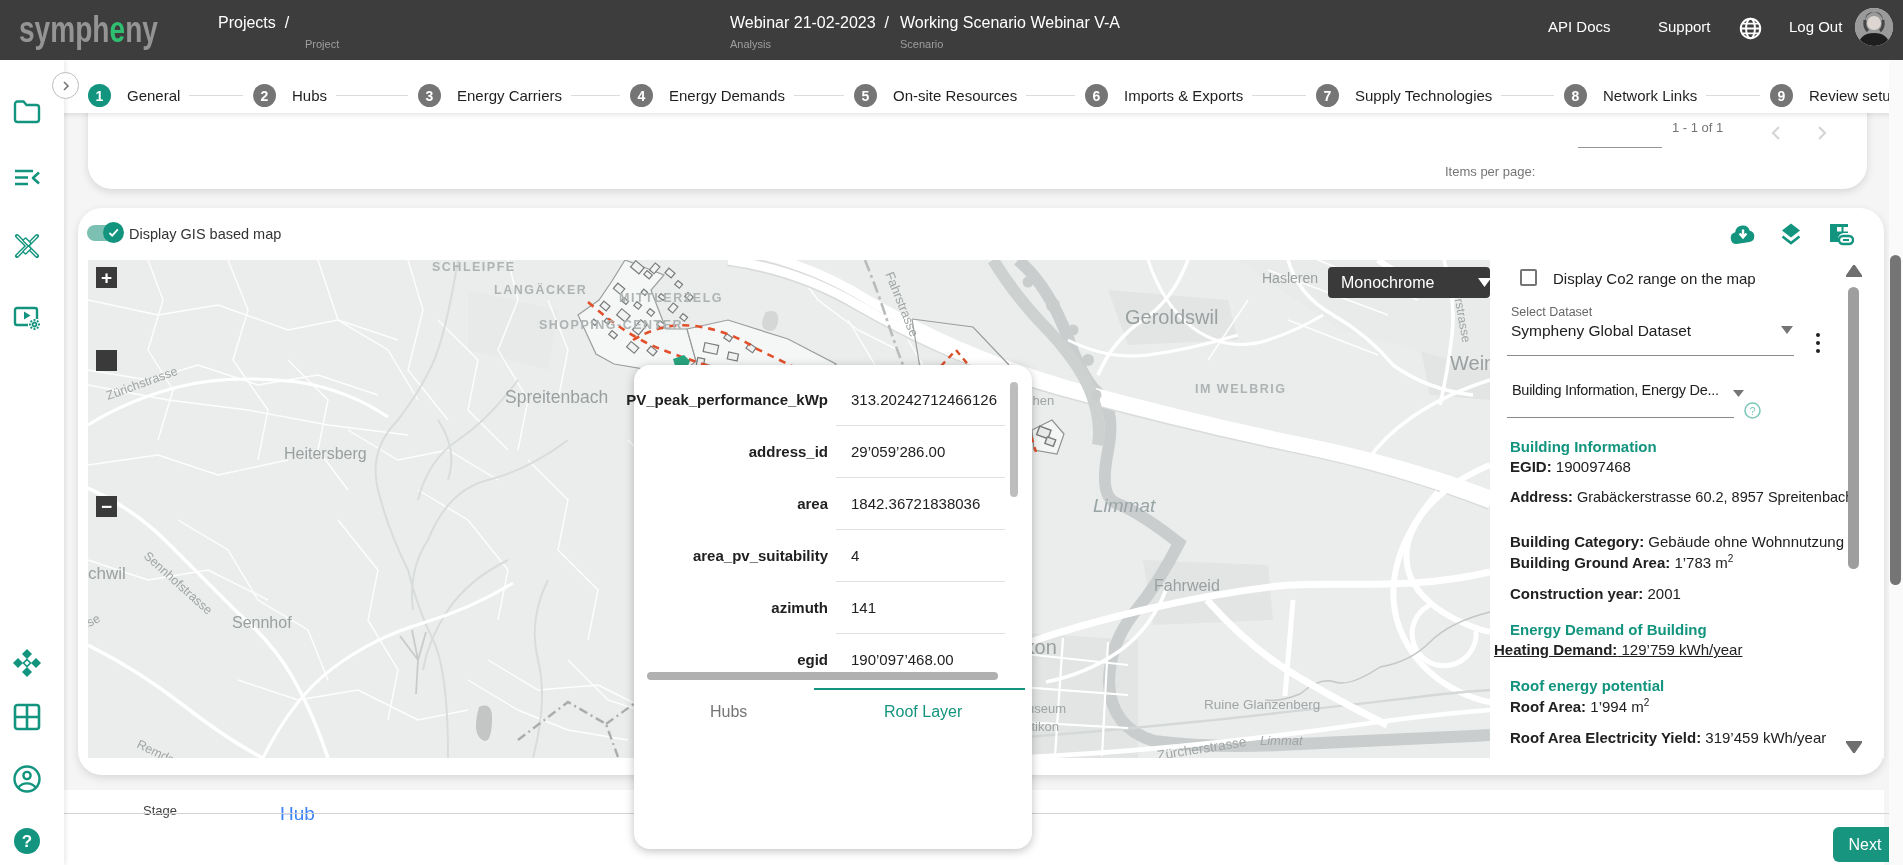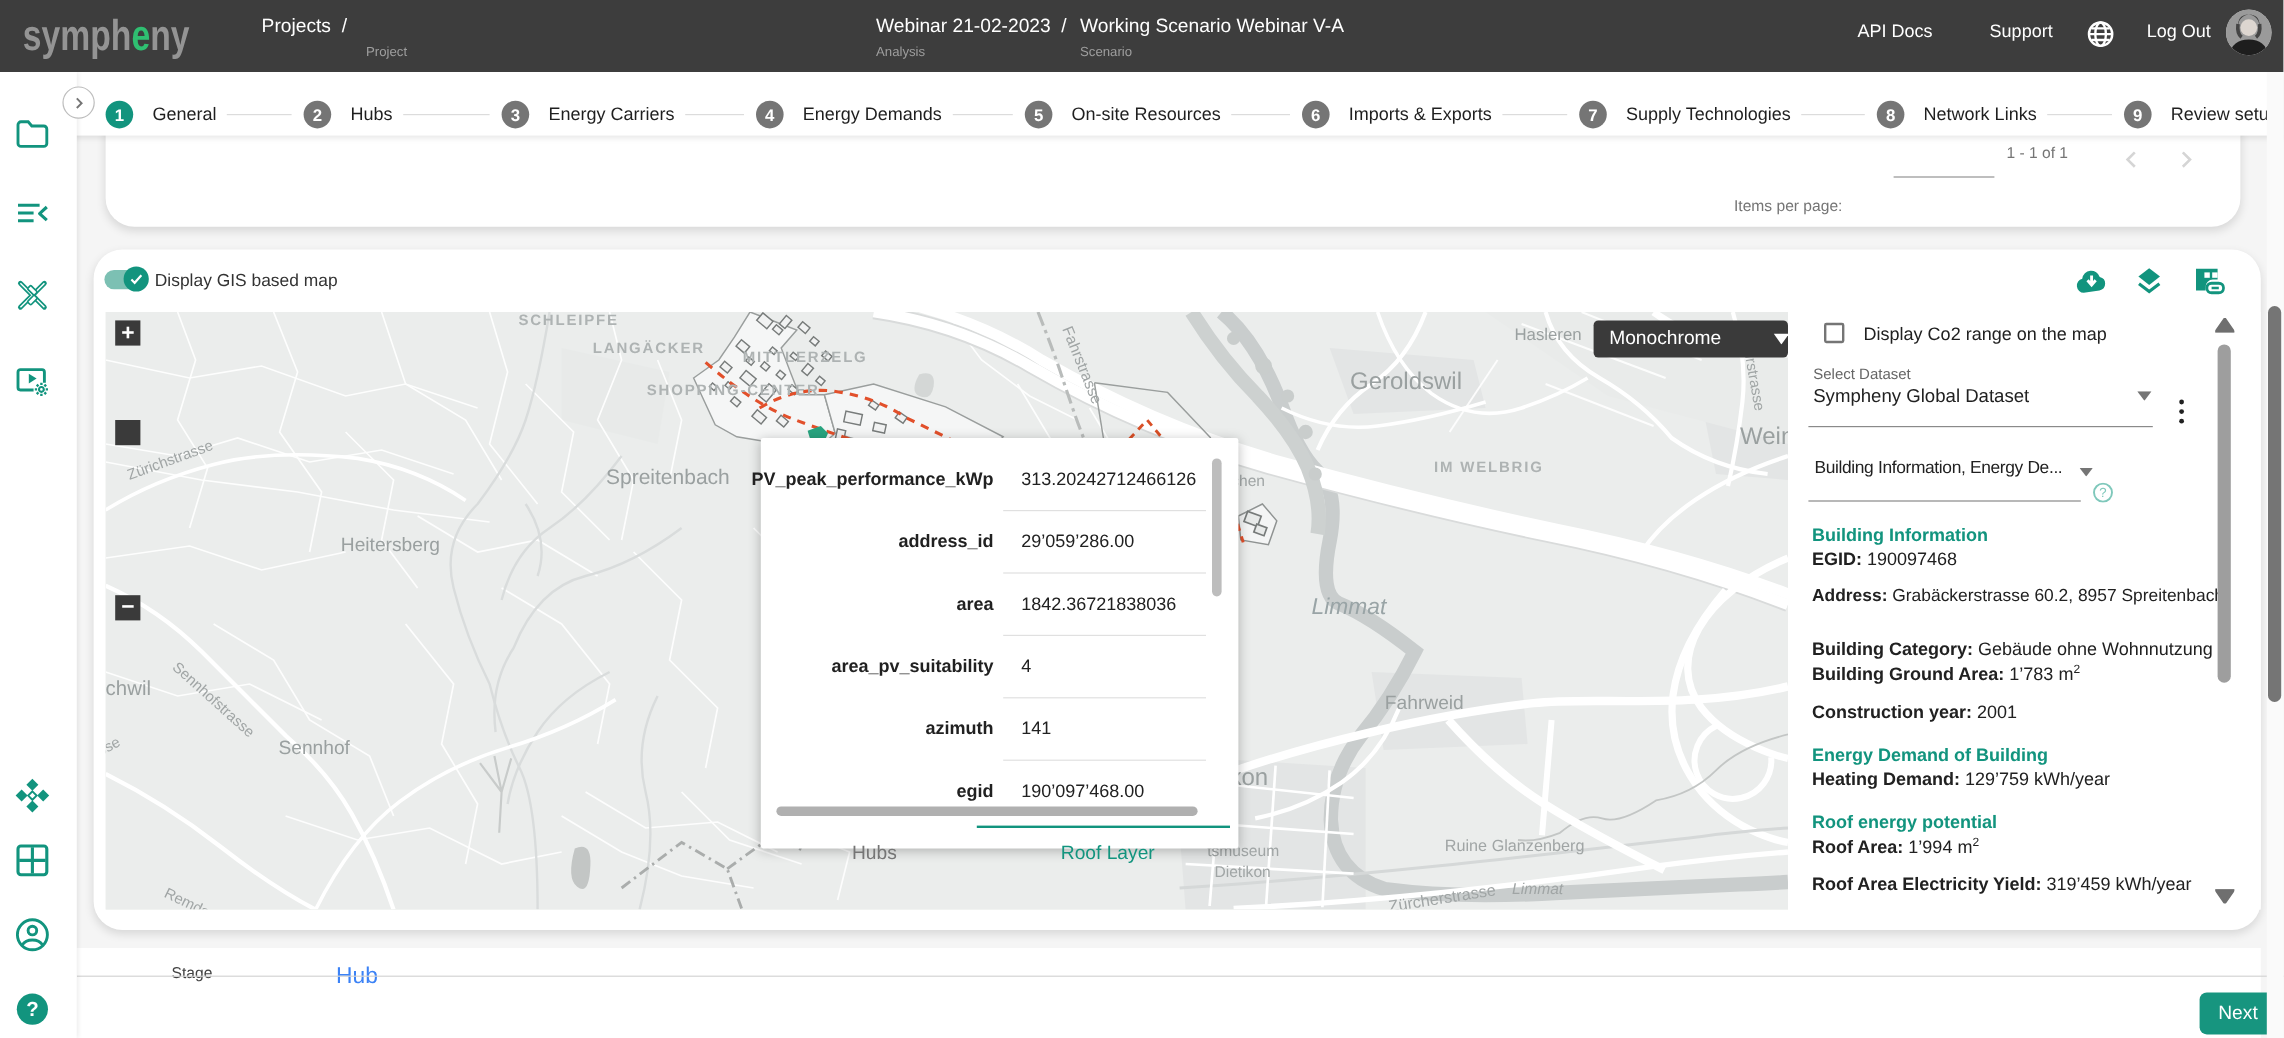--- a/index.html
+++ b/index.html
@@ -42,21 +42,21 @@
 #toggletrack { position:absolute; left:87px; top:225px; width:35px; height:16px; border-radius:8px; background:#7cc0b3; }
 #togglethumb { position:absolute; left:103px; top:222px; width:21px; height:21px; border-radius:50%; background:#12947e; display:flex; align-items:center; justify-content:center; }
 #togglelabel { position:absolute; left:129px; top:226px; font-size:14.5px; color:#333; }
 
 
 #map { position:absolute; left:88px; top:260px; width:1402px; height:498px; background:#ebedec; overflow:hidden; }
 .mapbtn { position:absolute; width:21px; height:21px; background:#3a3a3a; color:#fff; font-size:19px; font-weight:700; display:flex; align-items:center; justify-content:center; }
 #mono { position:absolute; left:1240px; top:7px; width:162px; height:31px; background:#3a3a3a; border-radius:4px; color:#fff; font-size:16px; line-height:31px; padding-left:13px; }
 
 
-#popup { position:absolute; left:634px; top:365px; width:398px; height:342px; background:#fff; border-radius:2px; box-shadow:0 2px 10px rgba(0,0,0,0.25); z-index:5; }
+#popup { position:absolute; left:634px; top:365px; width:398px; height:484px; background:#fff; border-radius:16px; box-shadow:0 2px 10px rgba(0,0,0,0.25); z-index:5; }
 .prow-label { position:absolute; font-size:15px; font-weight:700; color:#212121; text-align:right; right:204px; white-space:nowrap; }
 .prow-val { position:absolute; left:217px; font-size:15px; color:#212121; }
 .pdiv { position:absolute; left:202px; width:169px; height:1px; background:#e0e0e0; }
 
 
 #panel { position:absolute; left:1490px; top:260px; width:394px; height:498px; background:#fff; }
 .pnl { position:absolute; font-size:15px; color:#212121; white-space:nowrap; }
 .pnlh { position:absolute; font-size:15px; font-weight:700; color:#12947e; white-space:nowrap; }
 
 
@@ -404,21 +404,21 @@
       <text x="8.5" y="12.5" font-size="11" fill="#7fc8bb" text-anchor="middle" font-family="Liberation Sans">?</text>
     </svg>
 
     <span class="pnlh" style="left:20px;top:178px;">Building Information</span>
     <span class="pnl" style="left:20px;top:198px;"><b>EGID:</b> 190097468</span>
     <span class="pnl" style="left:20px;top:229px;font-size:14.5px;"><b>Address:</b> Grabäckerstrasse 60.2, 8957 Spreitenbach</span>
     <span class="pnl" style="left:20px;top:273px;"><b>Building Category:</b> Gebäude ohne Wohnnutzung</span>
     <span class="pnl" style="left:20px;top:293px;"><b>Building Ground Area:</b> 1’783 m<sup style="font-size:10px;">2</sup></span>
     <span class="pnl" style="left:20px;top:325px;"><b>Construction year:</b> 2001</span>
     <span class="pnlh" style="left:20px;top:361px;">Energy Demand of Building</span>
-    <span class="pnl" style="left:20px;top:381px;"><b>Heating Demand:</b> 129’759 kWh/year</span>
+    <span class="pnl" style="left:4px;top:381px;text-decoration:underline;"><b>Heating Demand:</b> 129’759 kWh/year</span>
     <span class="pnlh" style="left:20px;top:417px;">Roof energy potential</span>
     <span class="pnl" style="left:20px;top:437px;"><b>Roof Area:</b> 1’994 m<sup style="font-size:10px;">2</sup></span>
     <span class="pnl" style="left:20px;top:469px;"><b>Roof Area Electricity Yield:</b> 319’459 kWh/year</span>
 
     <svg class="abs" style="left:356px;top:5px;" width="16" height="12" viewBox="0 0 16 12">
         <path d="M8 0.5 L16 12 H0 z" fill="#6f6f6f" stroke="#6f6f6f" stroke-width="2" stroke-linejoin="round"></path>
       </svg>
     <div class="abs" style="left:358px;top:27px;width:11px;height:282px;background:#9e9e9e;border-radius:6px;"></div>
     <svg class="abs" style="left:356px;top:481px;" width="16" height="12" viewBox="0 0 16 12">
         <path d="M8 11.5 L16 0 H0 z" fill="#6f6f6f" stroke="#6f6f6f" stroke-width="2" stroke-linejoin="round"></path>

